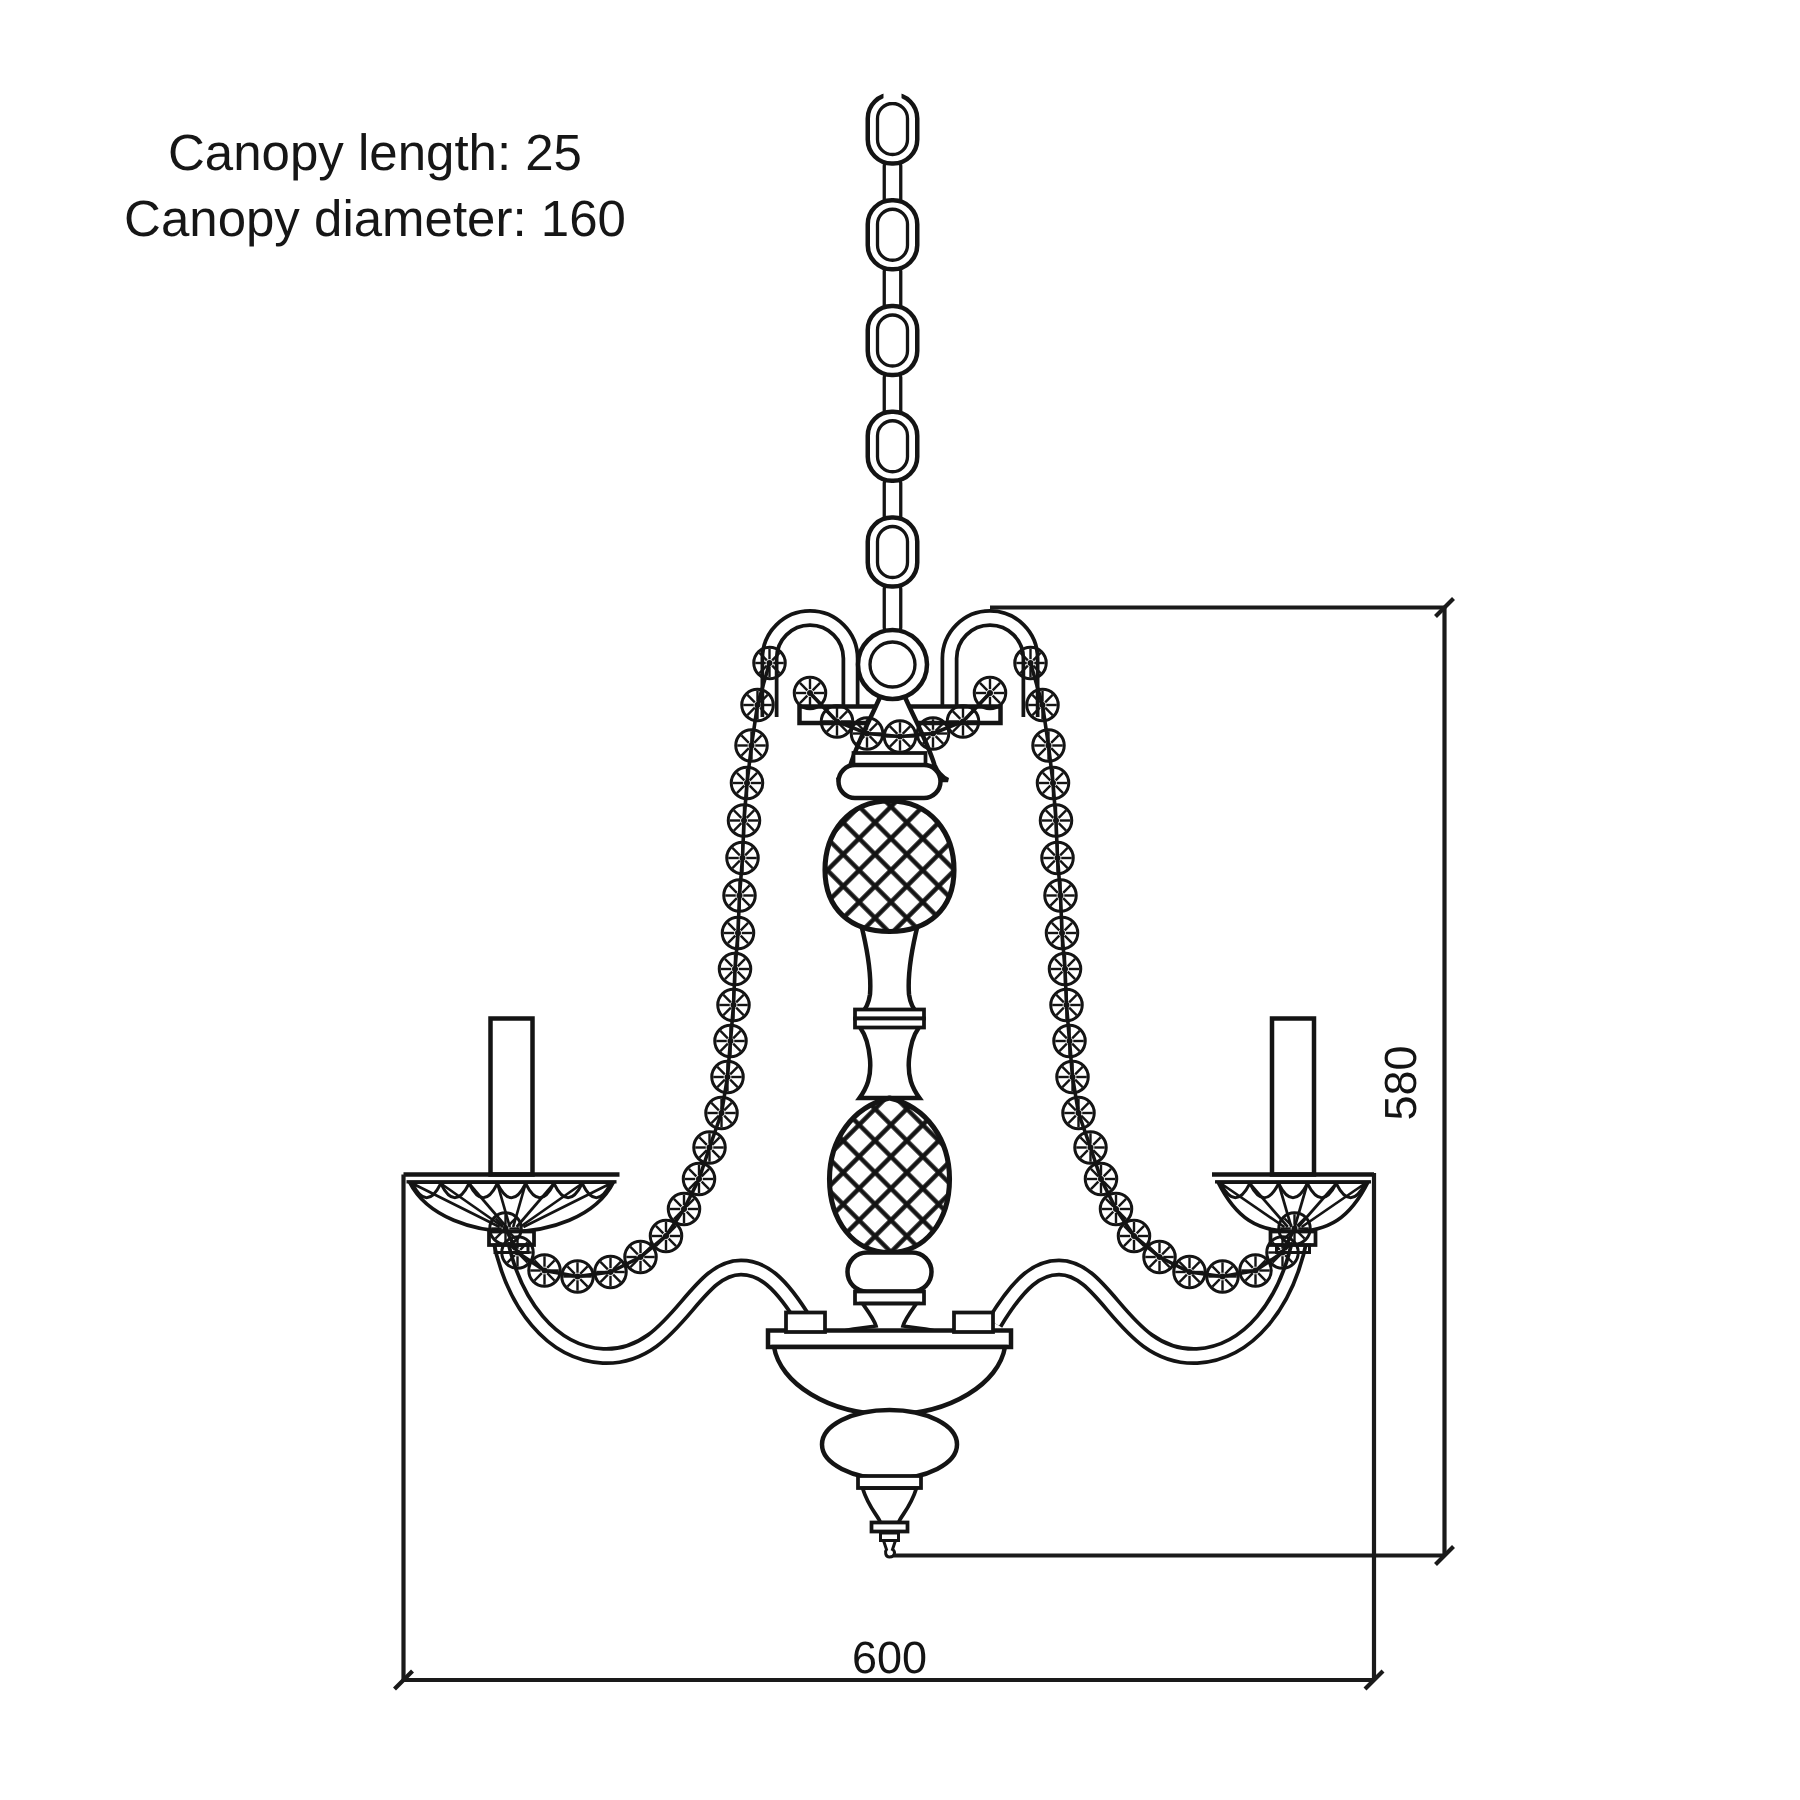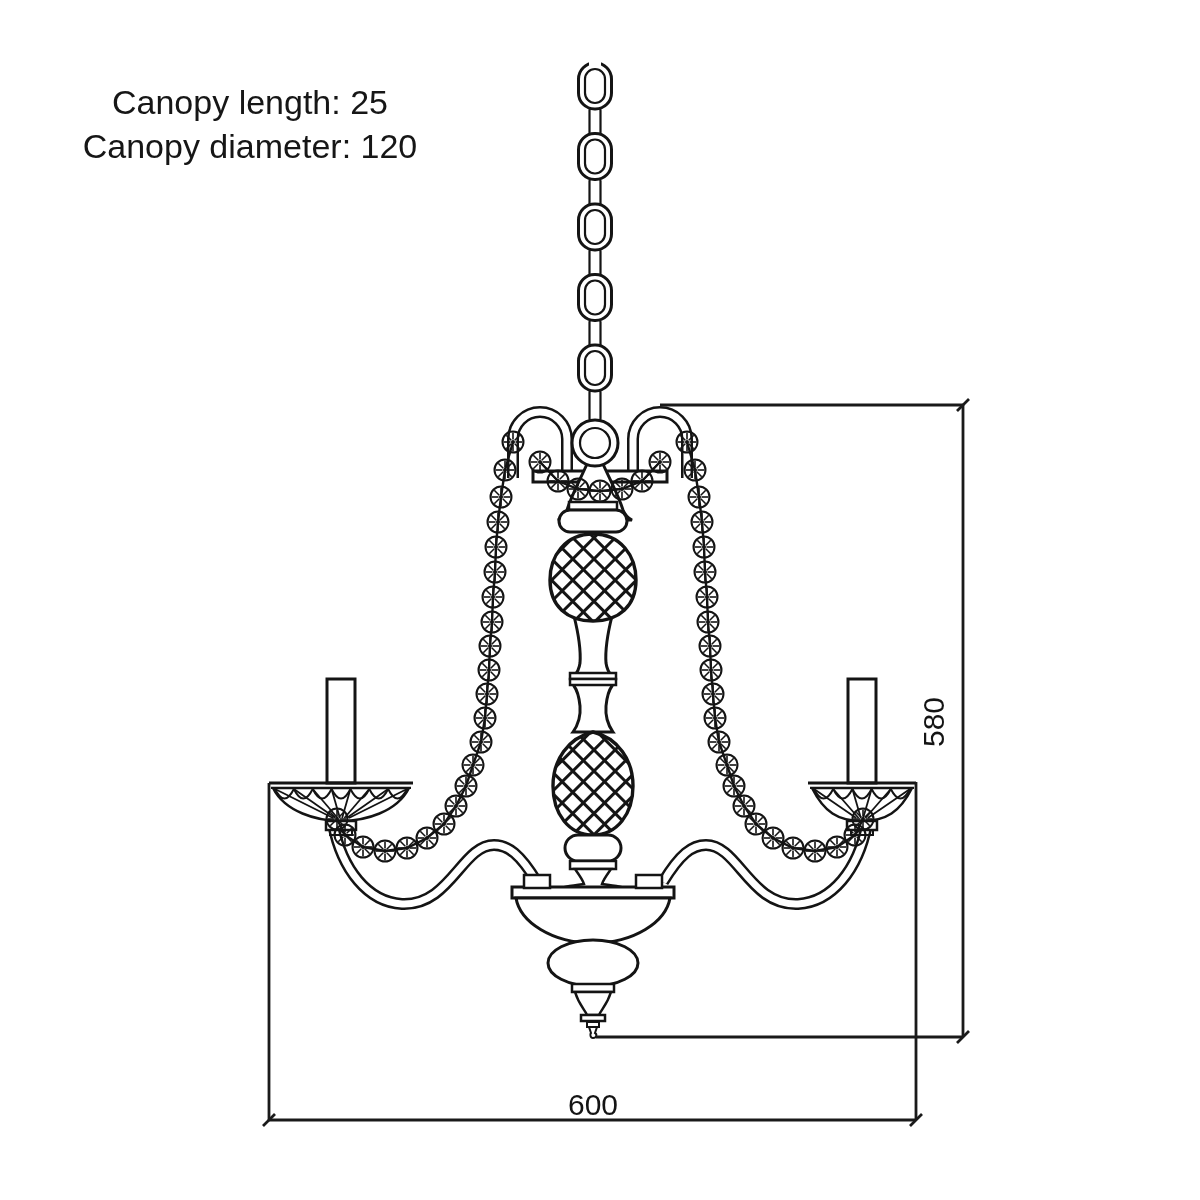--- a/index.html
+++ b/index.html
@@ -19,21 +19,21 @@
   .dimtext{font-family:"Liberation Sans",sans-serif;font-size:30px;fill:#141414;}
   .xbarrel{fill:url(#xh);stroke:#141414;stroke-width:3.4;}
 </style>
 </head>
 <body>
 
 <div class="stage">
 
   <div class="specs">
     <p>Canopy length: 25</p>
-    <p>Canopy diameter: 120</p>
+    <p>Canopy diameter: 160</p>
   </div>
 
   <svg id="drawing" class="drawing" width="1200" height="1200" viewBox="0 0 1200 1200">
     <defs>
       <pattern id="xh" width="15" height="15" patternUnits="userSpaceOnUse" patternTransform="rotate(45)">
         <path d="M7.5,0 V15 M0,7.5 H15" stroke="#141414" stroke-width="3" fill="none"></path>
       </pattern>
     </defs>
 
     <g id="g-chain">

